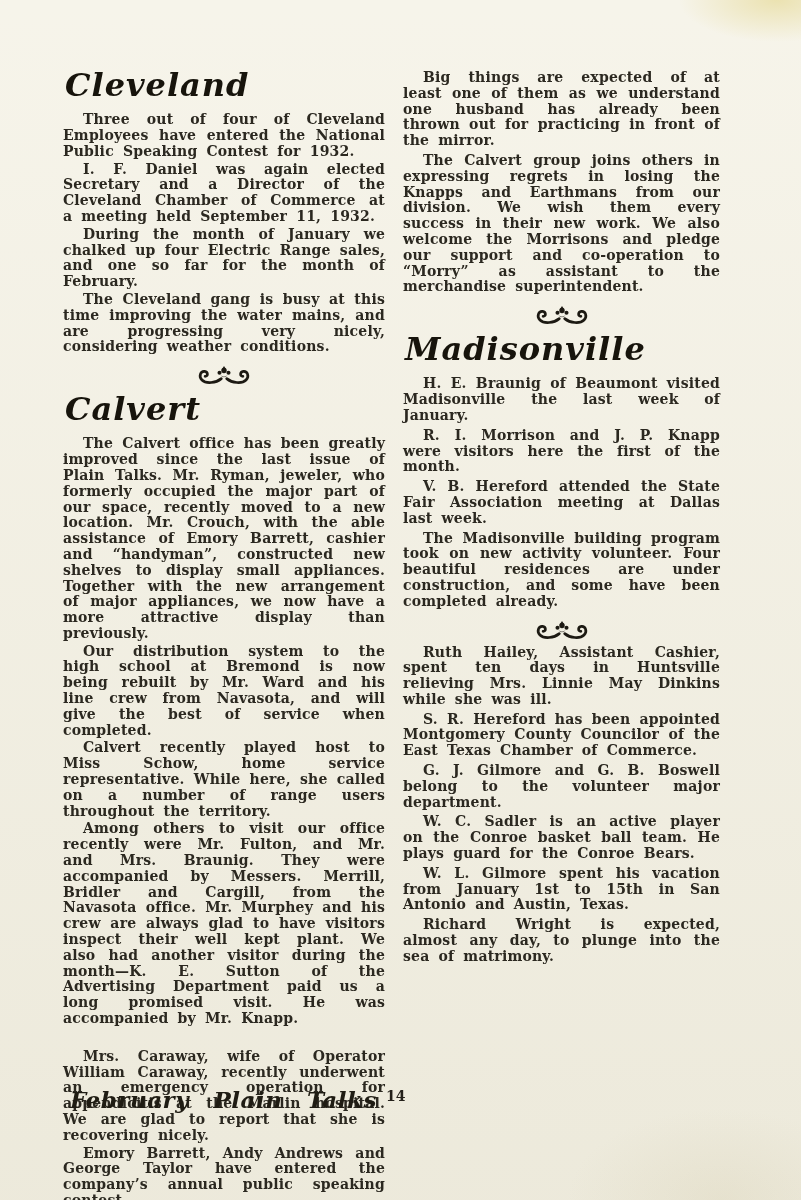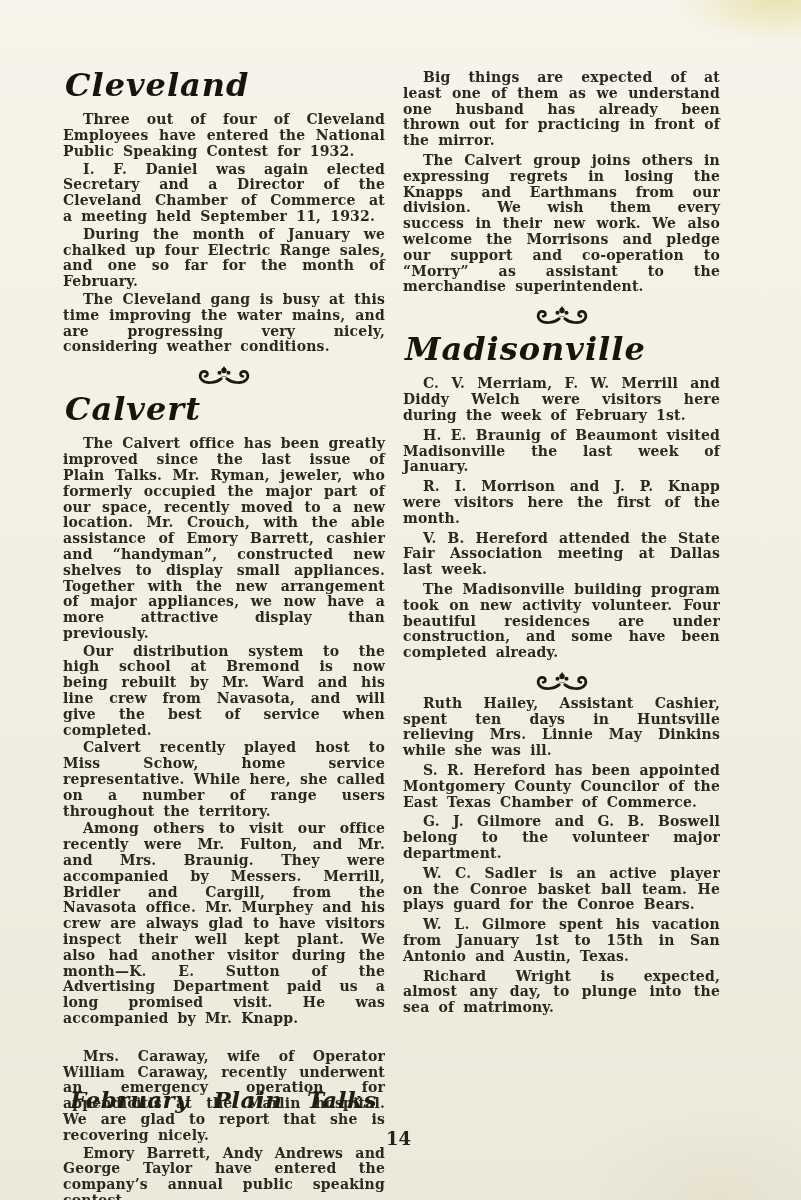--- a/index.html
+++ b/index.html
@@ -54,21 +54,21 @@
     position:absolute;left:70px;top:1086px;width:660px;height:30px;
   }
   .footer-title{
     position:absolute;left:0;top:0;
     font-style:italic;font-weight:700;font-size:23px;
     letter-spacing:0.5px;word-spacing:16px;
     color:#1f1c13;
   }
   .page-number{
     position:absolute;left:316px;top:2px;
-    font-weight:700;font-size:18px;color:#24211a;margin-top:40px;
+    font-weight:700;font-size:14px;color:#24211a;
   }
 </style>
 </head>
 <body>
 
 <div class="page">
   <div class="columns">
     <div class="column column-left">
         <h2 class="script-heading">Cleveland</h2>
         <p class="body-para">Three out of four of Cleveland Employees have entered the National Public Speaking Contest for 1932.</p>
@@ -106,21 +106,20 @@
             </g>
             <g fill="#1c1912">
               <circle cx="60" cy="12" r="6"></circle>
               <circle cx="50" cy="17" r="4.5"></circle>
               <circle cx="70" cy="17" r="4.5"></circle>
               <path d="M60,2 l5,8 h-10 z"></path>
               <path d="M52,22 Q60,32 68,22 Q64,26 60,26 Q56,26 52,22 z"></path>
             </g>
           </svg></div>
         <h2 class="script-heading">Madisonville</h2>
-        <p class="body-para">C. V. Merriam, F. W. Merrill and Diddy Welch were visitors here during the week of February 1st.</p>
         <p class="body-para">H. E. Braunig of Beaumont visited Madisonville the last week of January.</p>
         <p class="body-para">R. I. Morrison and J. P. Knapp were visitors here the first of the month.</p>
         <p class="body-para">V. B. Hereford attended the State Fair Association meeting at Dallas last week.</p>
         <p class="body-para">The Madisonville building program took on new activity volunteer. Four beautiful residences are under construction, and some have been completed already.</p>
         <div class="ornament"><svg width="54" height="22" viewBox="0 0 120 44">
             <g fill="none" stroke="#1c1912" stroke-width="6" stroke-linecap="round">
               <path d="M54,30 C42,40 20,42 11,33 C3,25 8,13 17,14 C25,15 25,25 18,25"></path>
               <path d="M66,30 C78,40 100,42 109,33 C117,25 112,13 103,14 C95,15 95,25 102,25"></path>
             </g>
             <g fill="#1c1912">

